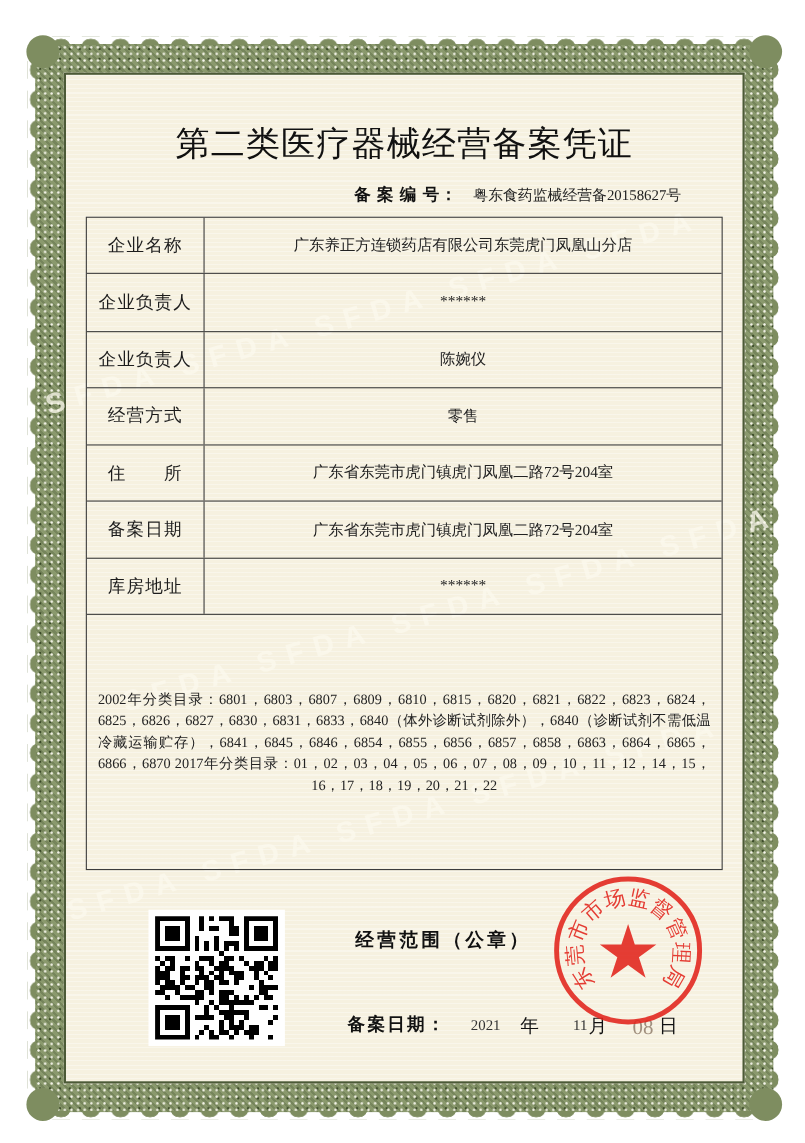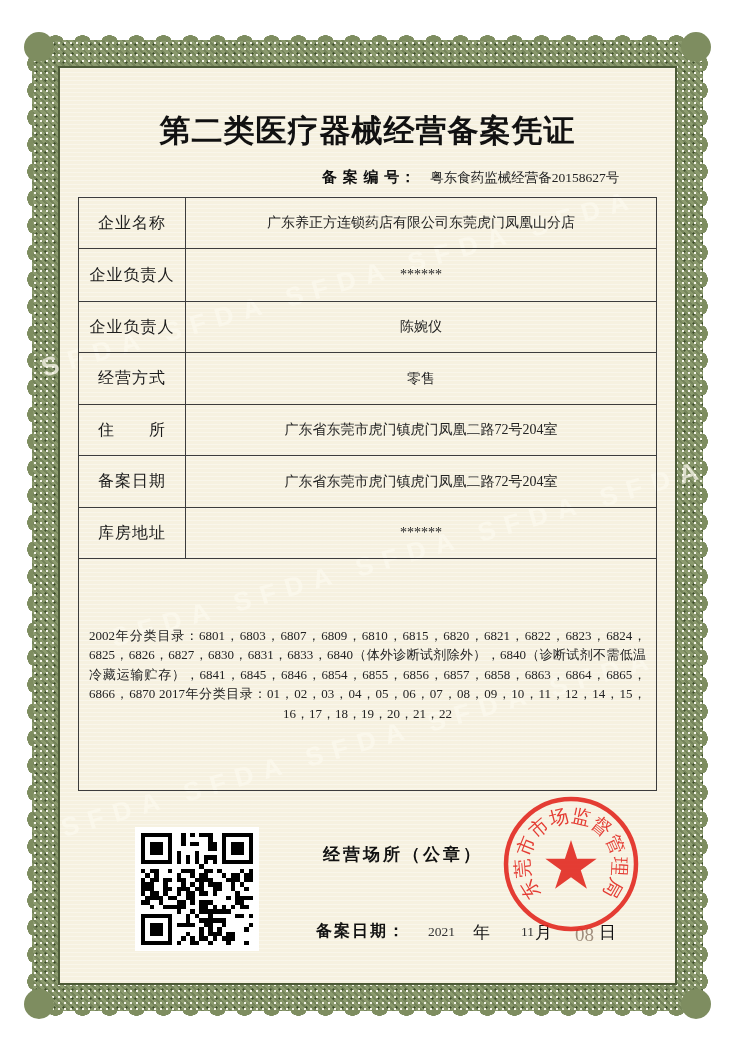--- a/index.html
+++ b/index.html
@@ -43,21 +43,21 @@
   }
   .wm{
     position:absolute;color:#fcf9ee;font:bold 26px "Liberation Sans","DejaVu Sans",sans-serif;
     letter-spacing:10px;transform:rotate(-16deg);white-space:nowrap;opacity:.75;pointer-events:none;
   }
   .wm1{left:-30px;top:200px}.wm2{left:40px;top:470px}.wm3{left:-10px;top:660px}
 
   
   .title{
     position:absolute;left:0;right:0;top:42px;text-align:center;
-    font-size:31px;font-weight:bold;letter-spacing:1px;color:#111;
+    font-size:31px;font-weight:normal;letter-spacing:1px;color:#111;
   }
   .regno{position:absolute;left:262px;top:100px;display:flex;align-items:baseline;gap:14px;}
   .regno-label{font-size:15px;font-weight:bold;letter-spacing:1px;color:#111;}
   .regno-value{font-size:13.5px;color:#222;}
 
   
   .table{position:absolute;left:18px;top:129px;width:579px;border:1.5px solid #3c3c3c;background:transparent;}
   .row{display:flex;border-bottom:1.5px solid #3c3c3c;}
   .row:last-child{border-bottom:none;}
   .h1{height:51px}.h2{height:53px}.h3{height:51px}.h4{height:52px}
@@ -448,21 +448,21 @@
             <rect x="6" y="24" width="1" height="1" fill="#000"></rect>
             <rect x="8" y="24" width="1" height="1" fill="#000"></rect>
             <rect x="11" y="24" width="1" height="1" fill="#000"></rect>
             <rect x="12" y="24" width="1" height="1" fill="#000"></rect>
             <rect x="15" y="24" width="1" height="1" fill="#000"></rect>
             <rect x="19" y="24" width="1" height="1" fill="#000"></rect>
             <rect x="23" y="24" width="1" height="1" fill="#000"></rect>
           </svg>
       </div>
 
-      <div class="dept">经营场所（公章）</div>
+      <div class="dept">经营范围（公章）</div>
 
       <div class="dateline">
         <span class="d-label">备案日期：</span>
         <span class="d-year">2021</span>
         <span class="d-yu">年</span>
         <span class="d-month">11</span>
         <span class="d-mu">月</span>
         <span class="d-day">08</span>
         <span class="d-du">日</span>
       </div>

